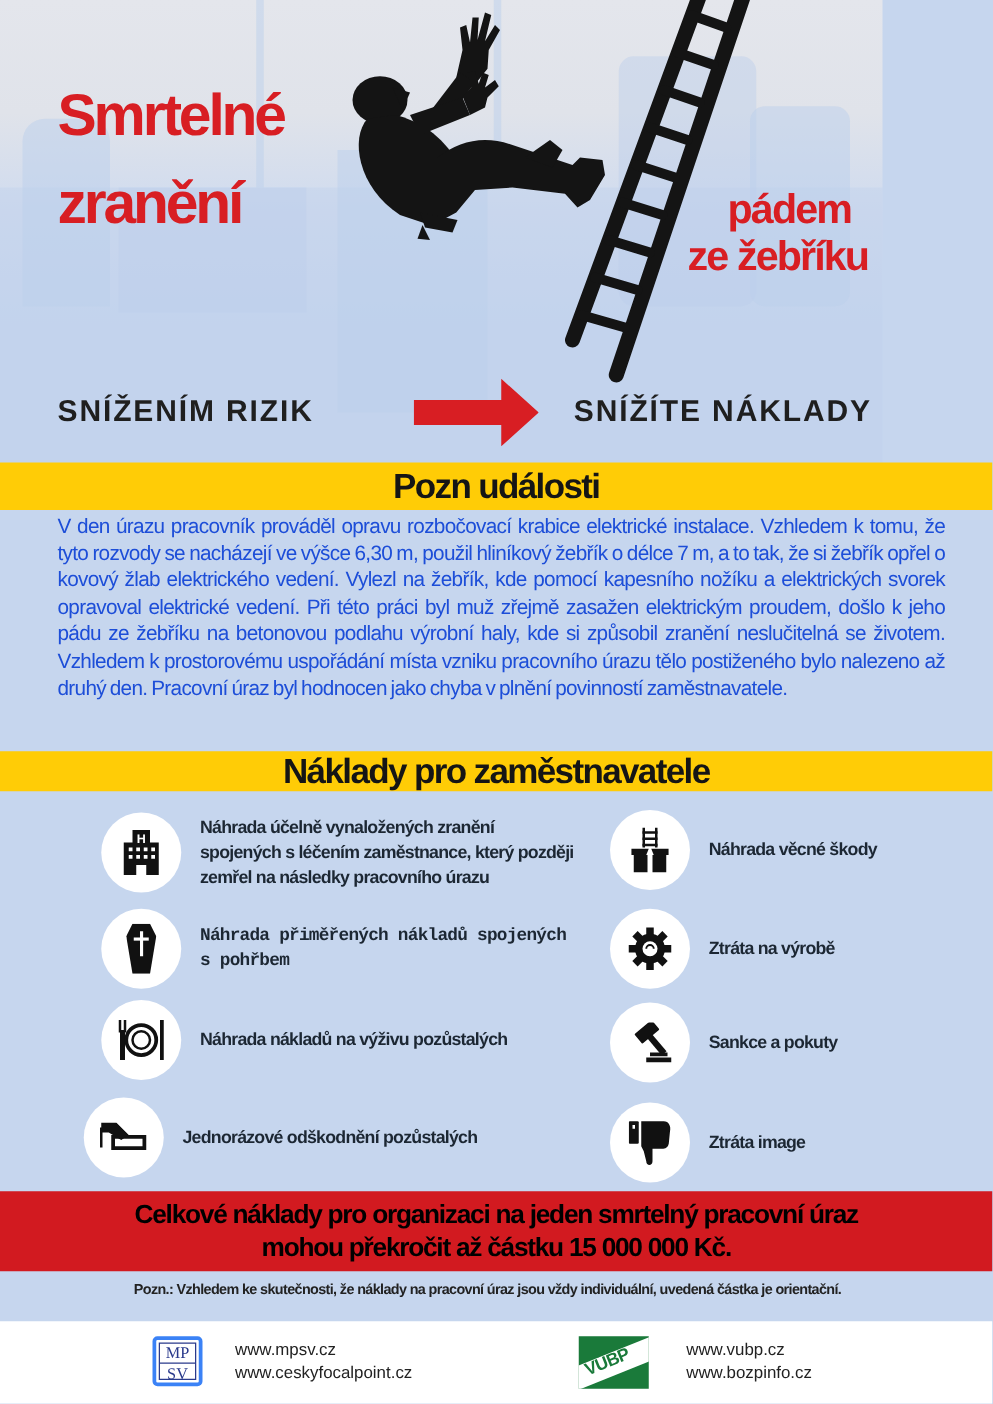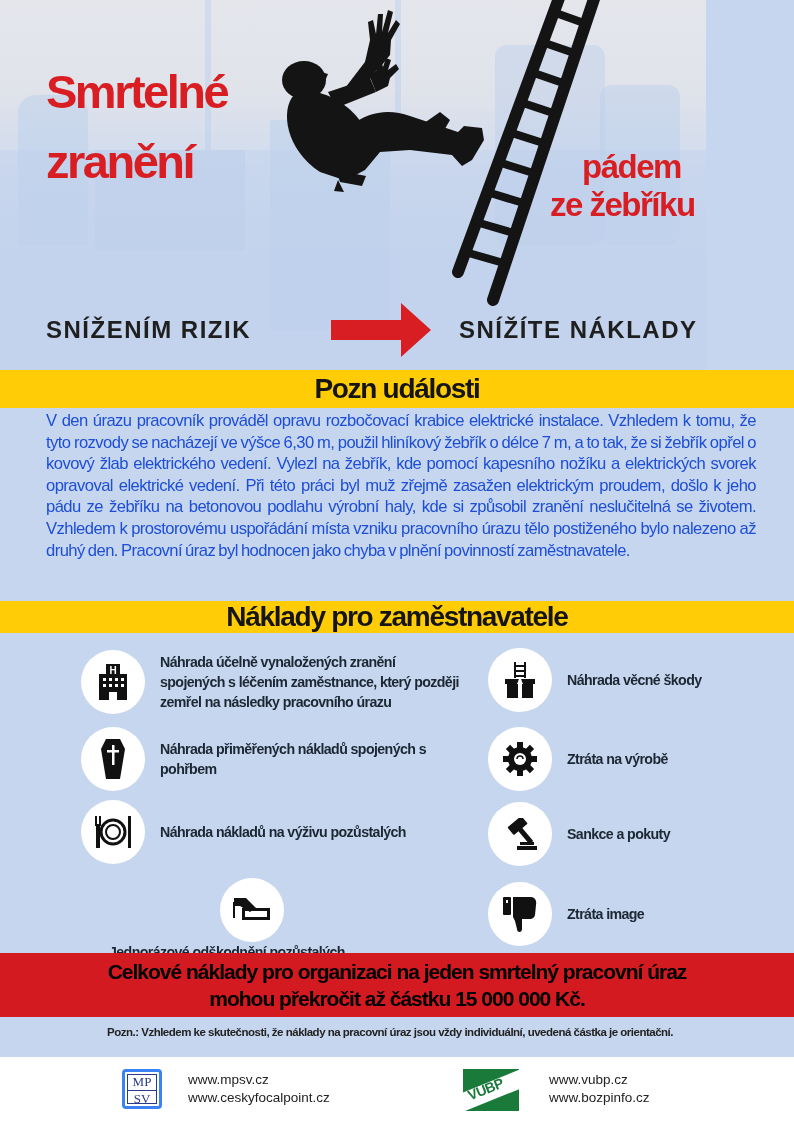--- a/index.html
+++ b/index.html
@@ -154,38 +154,38 @@
 </div>
 
 <div class="item" style="left:81px;top:727px;">
   <div class="circle">
     <svg width="24" height="40" viewBox="0 0 24 40">
       <polygon points="5,0 19,0 24,10 19,40 5,40 0,10" fill="#111"></polygon>
       <rect x="11" y="6" width="2.5" height="20" fill="#fff"></rect>
       <rect x="6" y="11" width="12" height="2.5" fill="#fff"></rect>
     </svg>
   </div>
-  <div class="item-label" style="width:300px;">Náhrada přiměřených nákladů spojených s pohřbem</div>
+  <div class="item-label" style="width:300px;font-family:Liberation Mono, monospace;">Náhrada přiměřených nákladů spojených s pohřbem</div>
 </div>
 
 <div class="item" style="left:81px;top:800px;">
   <div class="circle">
     <svg width="40" height="32" viewBox="0 0 40 32">
       <rect x="2" y="0" width="2" height="10" fill="#111"></rect>
         <rect x="6" y="0" width="2" height="10" fill="#111"></rect>
       <rect x="3" y="8" width="4" height="24" fill="#111"></rect>
       <circle cx="20" cy="16" r="12" fill="none" stroke="#111" stroke-width="3"></circle>
       <circle cx="20" cy="16" r="7" fill="none" stroke="#111" stroke-width="2"></circle>
       <path d="M35 0 L38 0 L38 32 L35 32 Z" fill="#111"></path>
     </svg>
   </div>
   <div class="item-label" style="width:300px;">Náhrada nákladů na výživu pozůstalých</div>
 </div>
 
-<div class="item" style="left:94px;top:878px;flex-direction:column;">
+<div class="item" style="left:67px;top:878px;">
   <div class="circle">
     <svg width="40" height="24" viewBox="0 0 40 24">
       <rect x="10" y="10" width="28" height="12" fill="#111"></rect>
       <rect x="13" y="13" width="22" height="6" fill="#fff"></rect>
       <path d="M2 0 L14 0 L24 10 L18 14 L8 8 L2 8 Z" fill="#111"></path>
       <line x1="2" y1="4" x2="2" y2="20" stroke="#111" stroke-width="2"></line>
     </svg>
   </div>
   <div class="item-label" style="width:300px;">Jednorázové odškodnění pozůstalých</div>
 </div>

